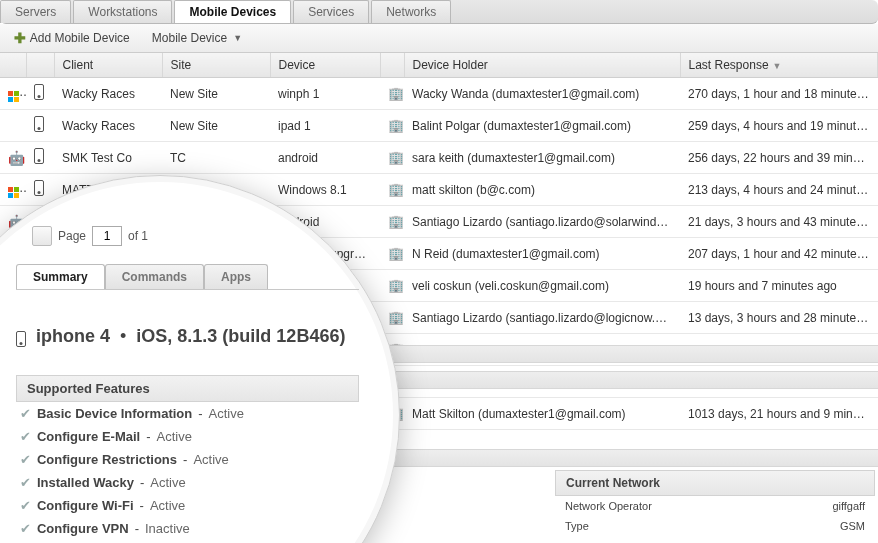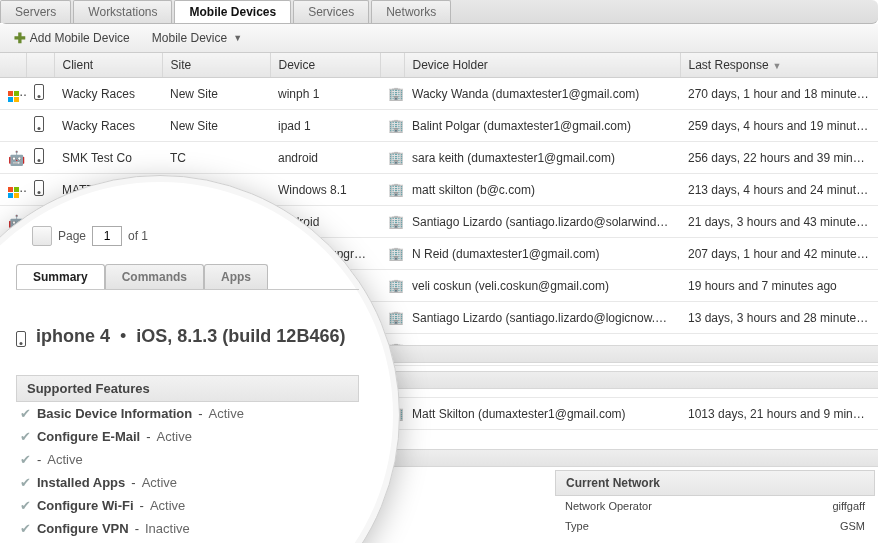--- a/index.html
+++ b/index.html
@@ -297,26 +297,27 @@
           <span class="st">Active</span>
         </div>
         <div class="feat">
           <span class="chk">✔</span>
           <span class="name">Configure E-Mail</span>
           <span> - </span>
           <span class="st">Active</span>
         </div>
         <div class="feat">
           <span class="chk">✔</span>
-          <span> - </span>
-          <span class="st">Active</span>
-        </div>
-        <div class="feat">
-          <span class="chk">✔</span>
-          <span class="name">Installed Apps</span>
+          <span class="name">Configure Restrictions</span>
+          <span> - </span>
+          <span class="st">Active</span>
+        </div>
+        <div class="feat">
+          <span class="chk">✔</span>
+          <span class="name">Installed Wacky</span>
           <span> - </span>
           <span class="st">Active</span>
         </div>
         <div class="feat">
           <span class="chk">✔</span>
           <span class="name">Configure Wi-Fi</span>
           <span> - </span>
           <span class="st">Active</span>
         </div>
         <div class="feat">

